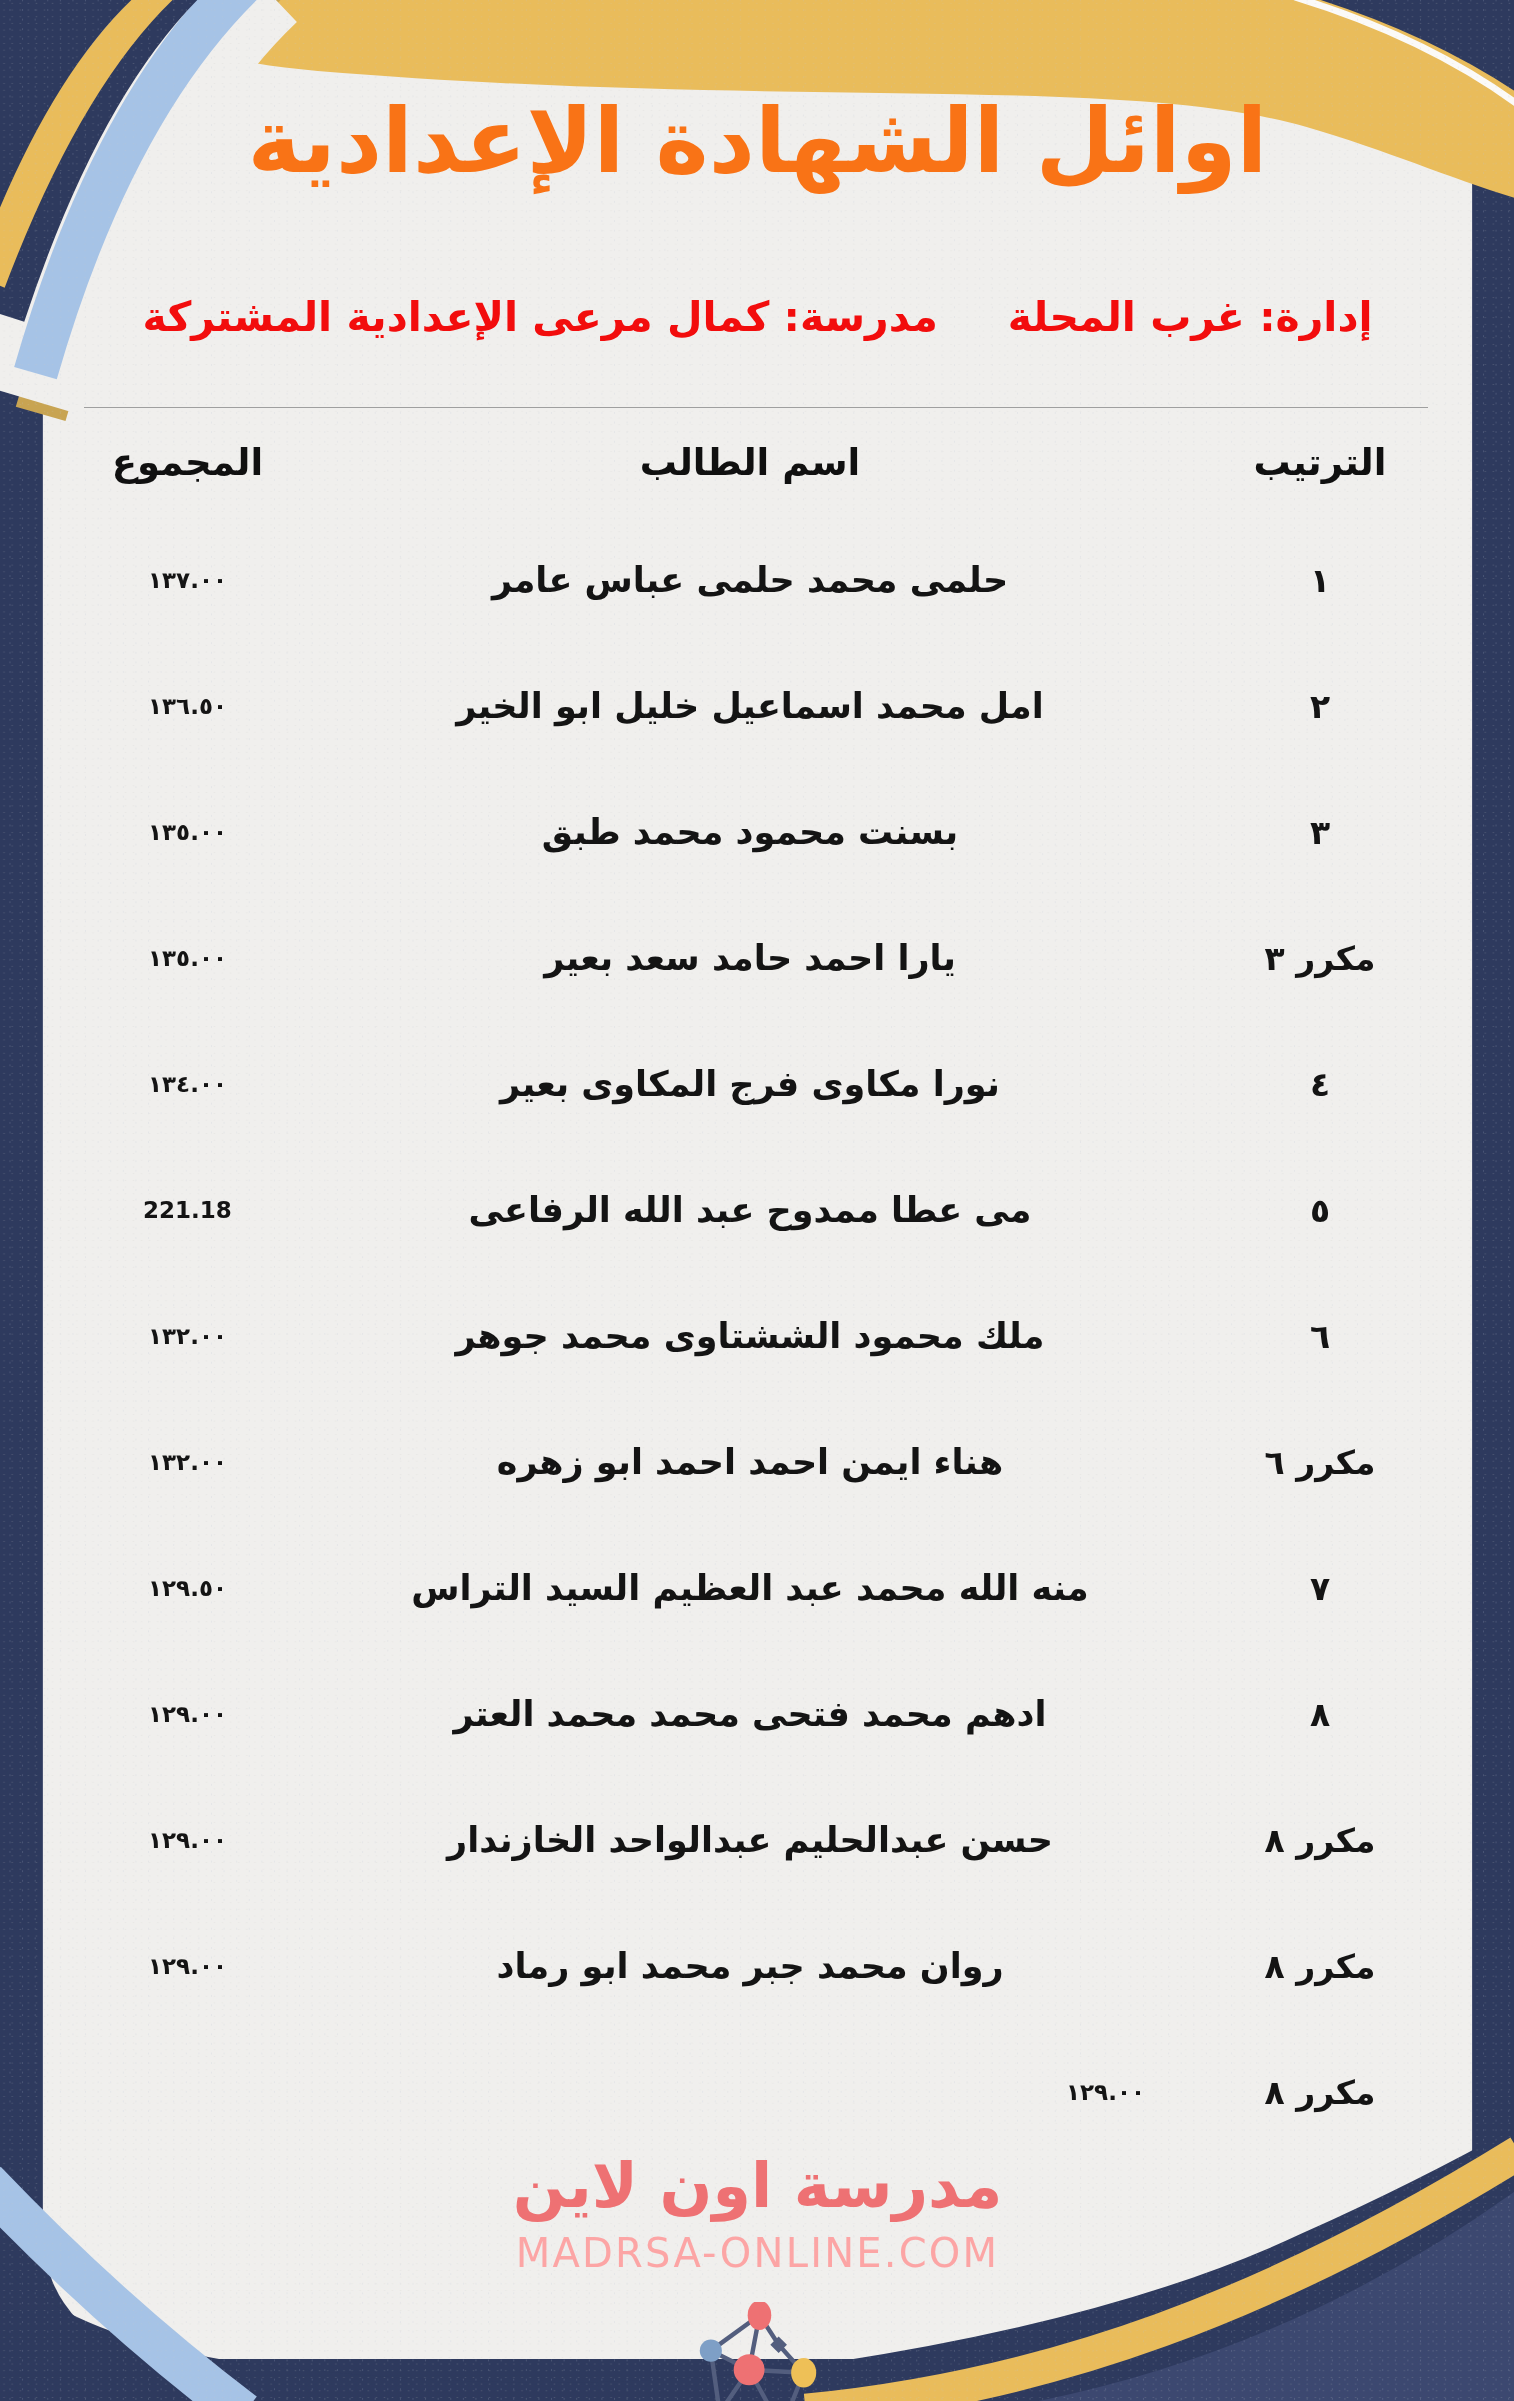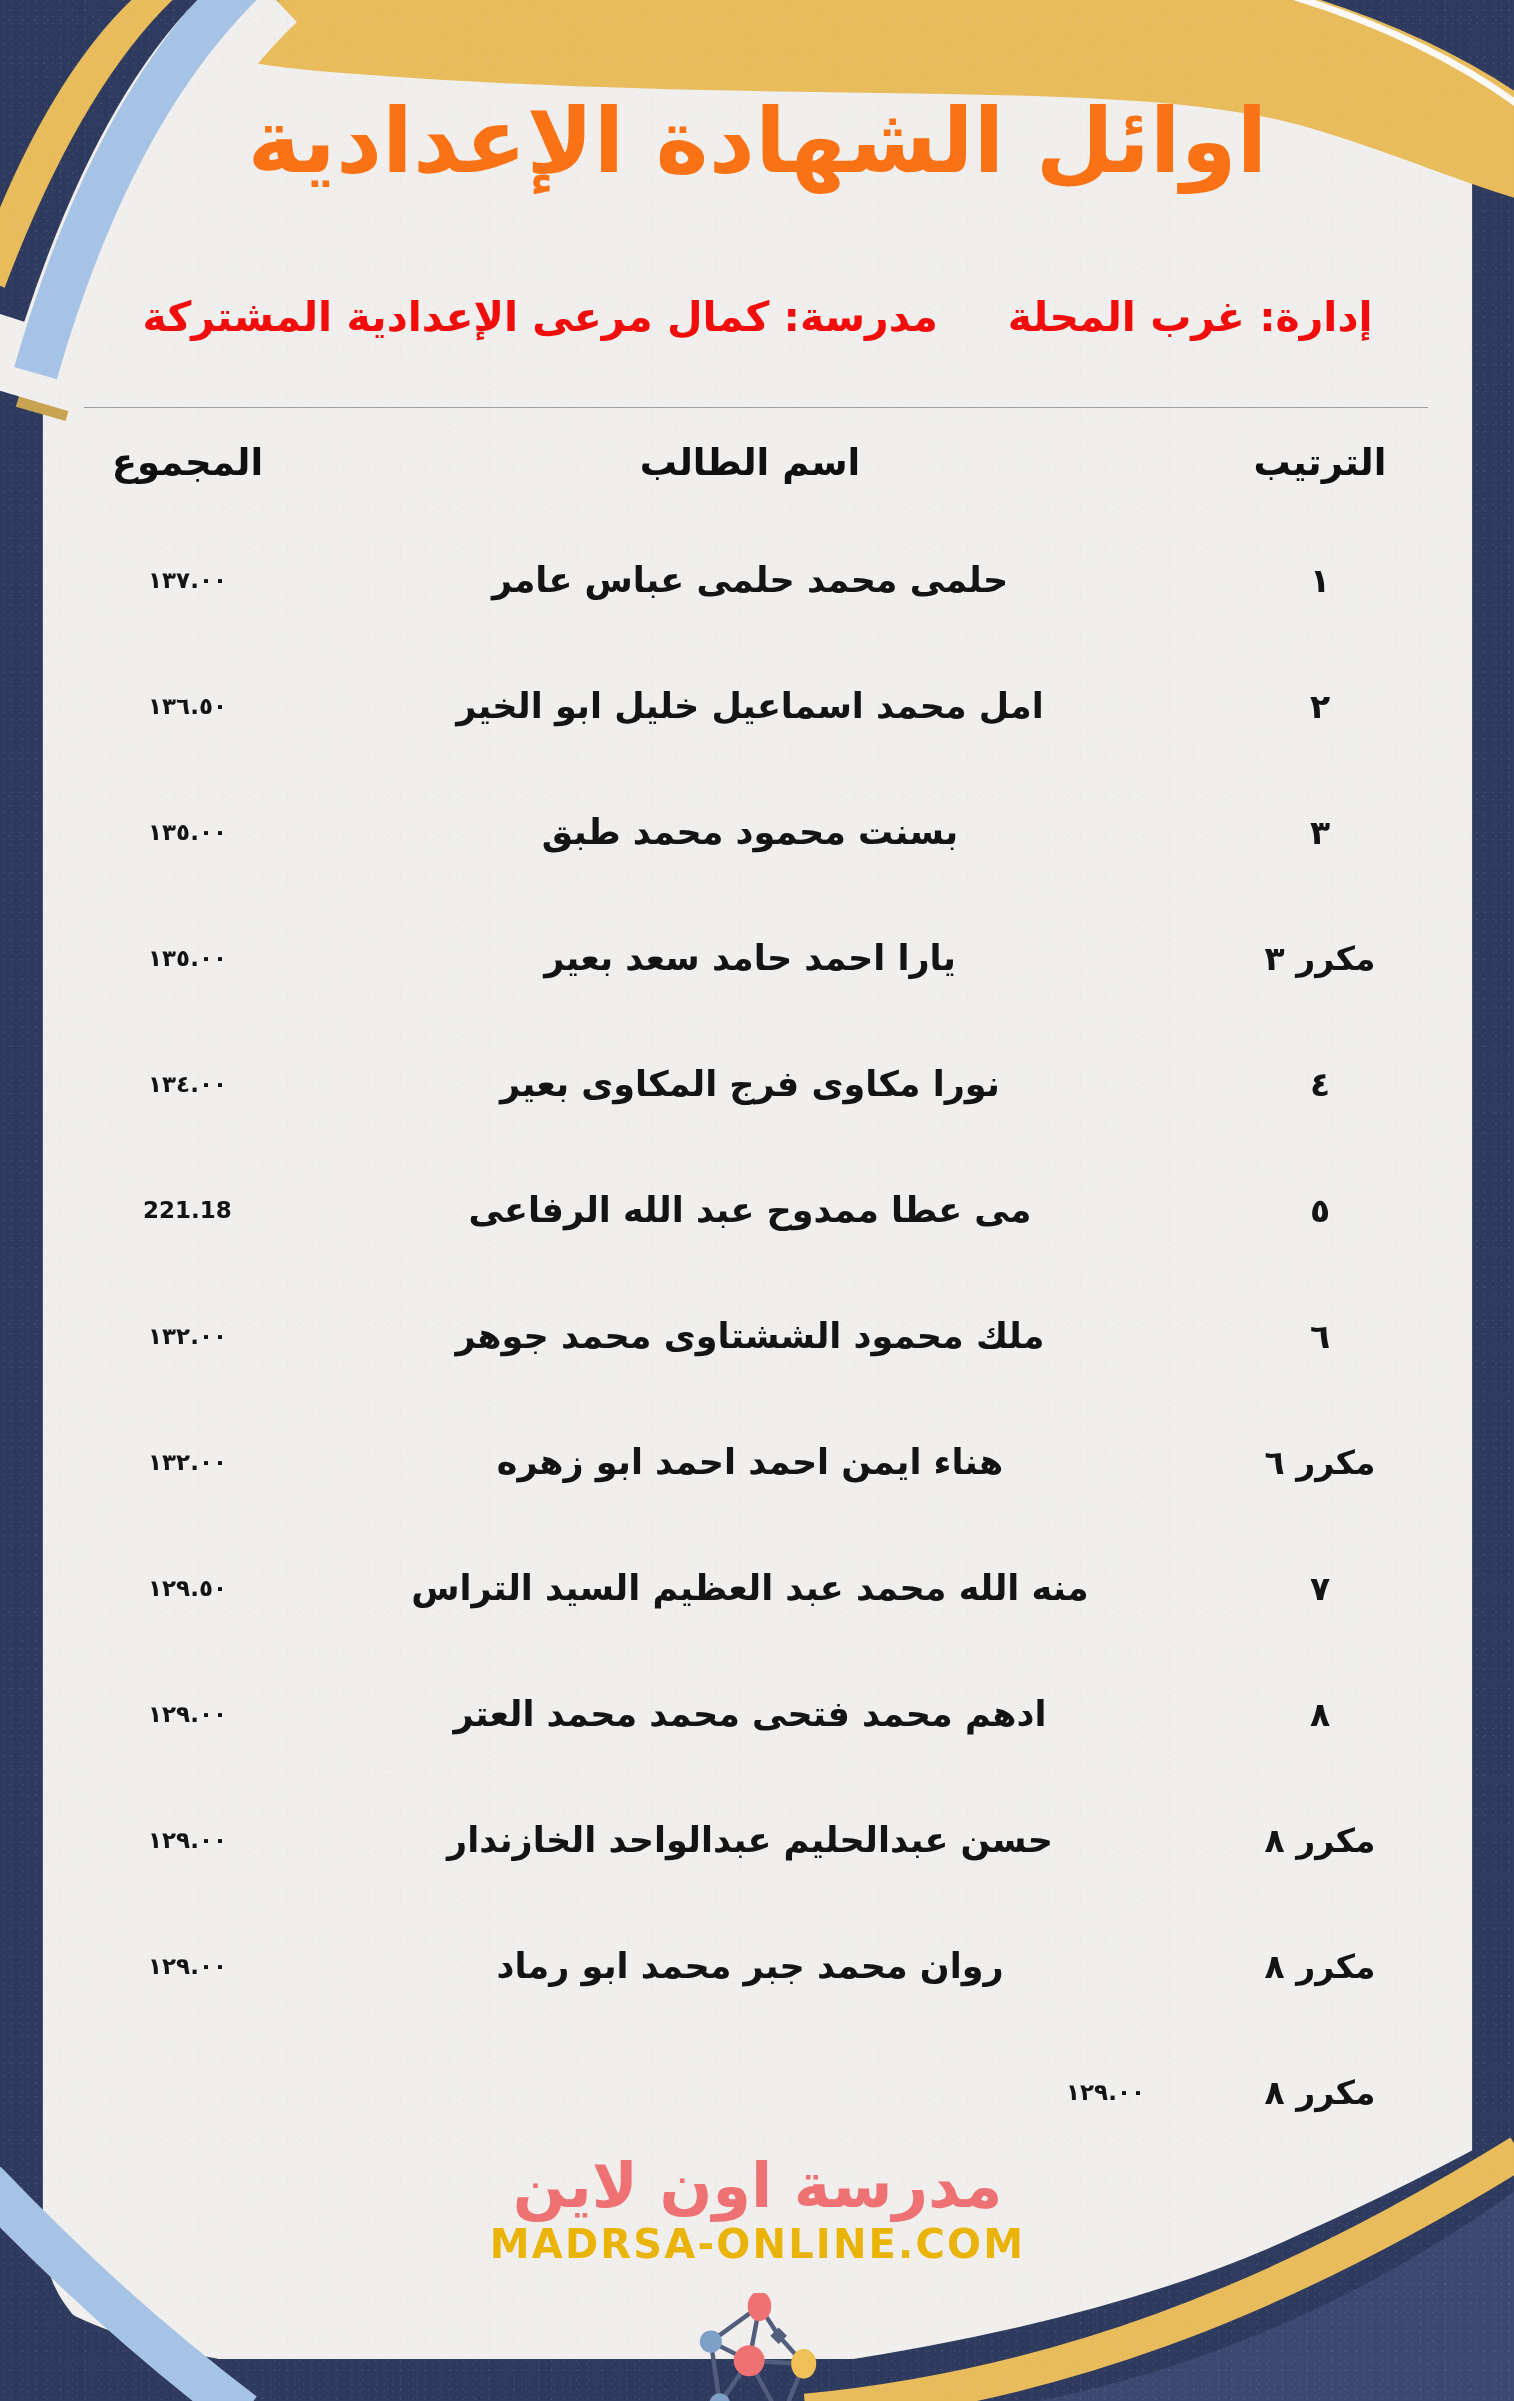--- a/index.html
+++ b/index.html
@@ -50,21 +50,21 @@
   .col-total,.cell.total{width:207px;}
   .cell.name{font-size:35px;}
   .cell.rank{font-size:33px;}
   .cell.total{font-size:23px;}
   .footer{
     position:absolute;top:2152px;left:0;right:0;
     display:flex;justify-content:center;align-items:center;gap:26px;direction:ltr;flex-direction:column;
   }
   .brand-text{display:flex;flex-direction:column;align-items:center;}
   .brand-ar{font-size:62px;font-weight:bold;color:#ee7173;direction:rtl;line-height:1.1;}
-  .brand-en{font-size:40px;font-weight:bold;color:#eab308;letter-spacing:2.2px;margin-top:1px;}
+  .brand-en{font-size:40px;font-weight:normal;color:#fca5a5;letter-spacing:2.2px;margin-top:10px;}
   .brand-icon{width:118px;height:140px;}
 </style>
 </head>
 <body>
 
 <svg class="frame" viewBox="0 0 2050 3250" aria-hidden="true">
   <rect x="0" y="0" width="2050" height="3250" fill="#2e3a5e"></rect>
   <rect x="58" y="58" width="1934" height="3134" rx="170" ry="170" fill="#f0efed"></rect>
 
   <path d="M120,0 H2050 V268 C1958,240 1878,204 1768,172 C1520,100 1060,148 430,96 C300,85 205,58 120,0 Z" fill="#e9bc5b"></path>

